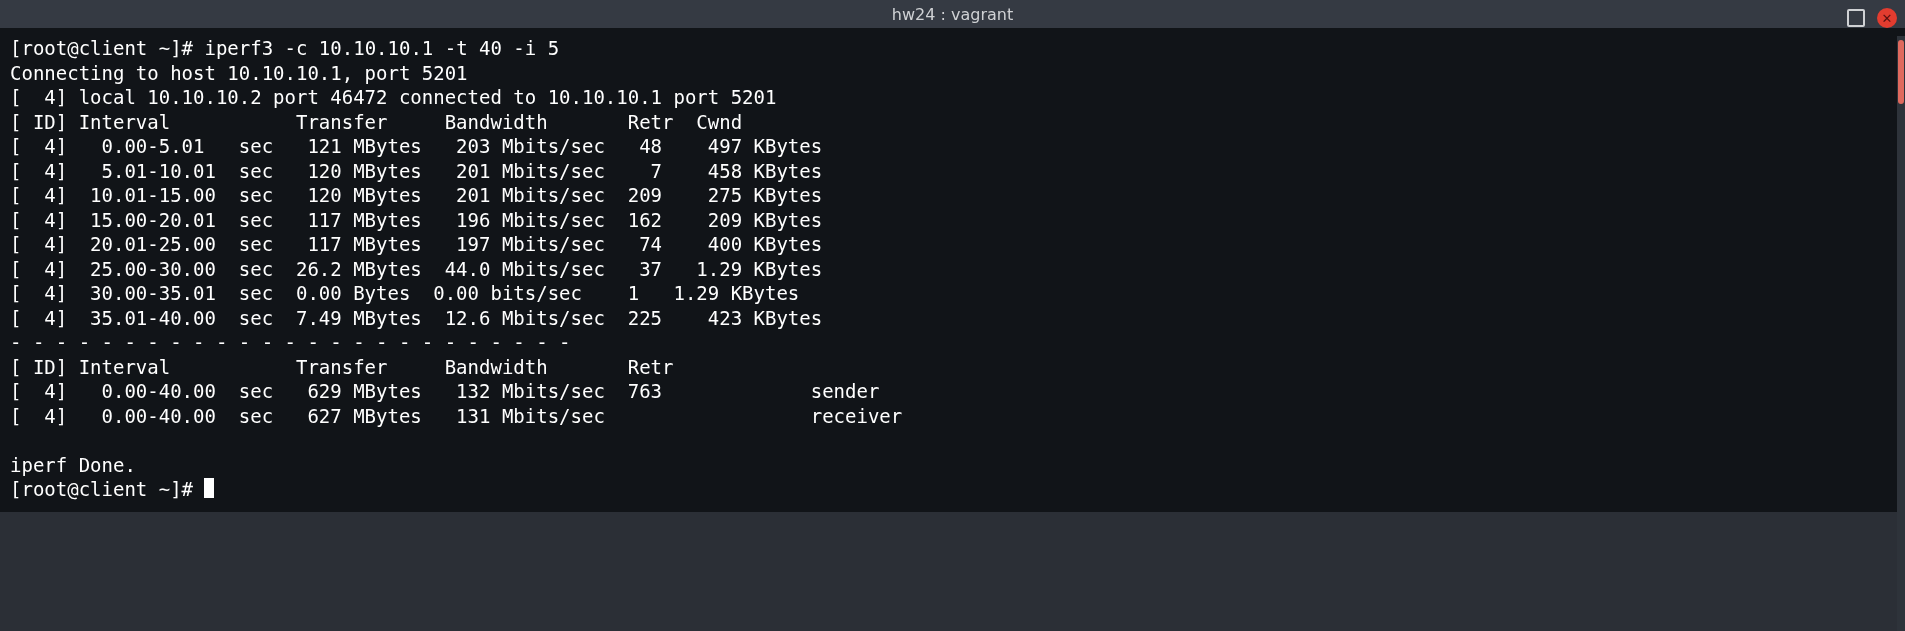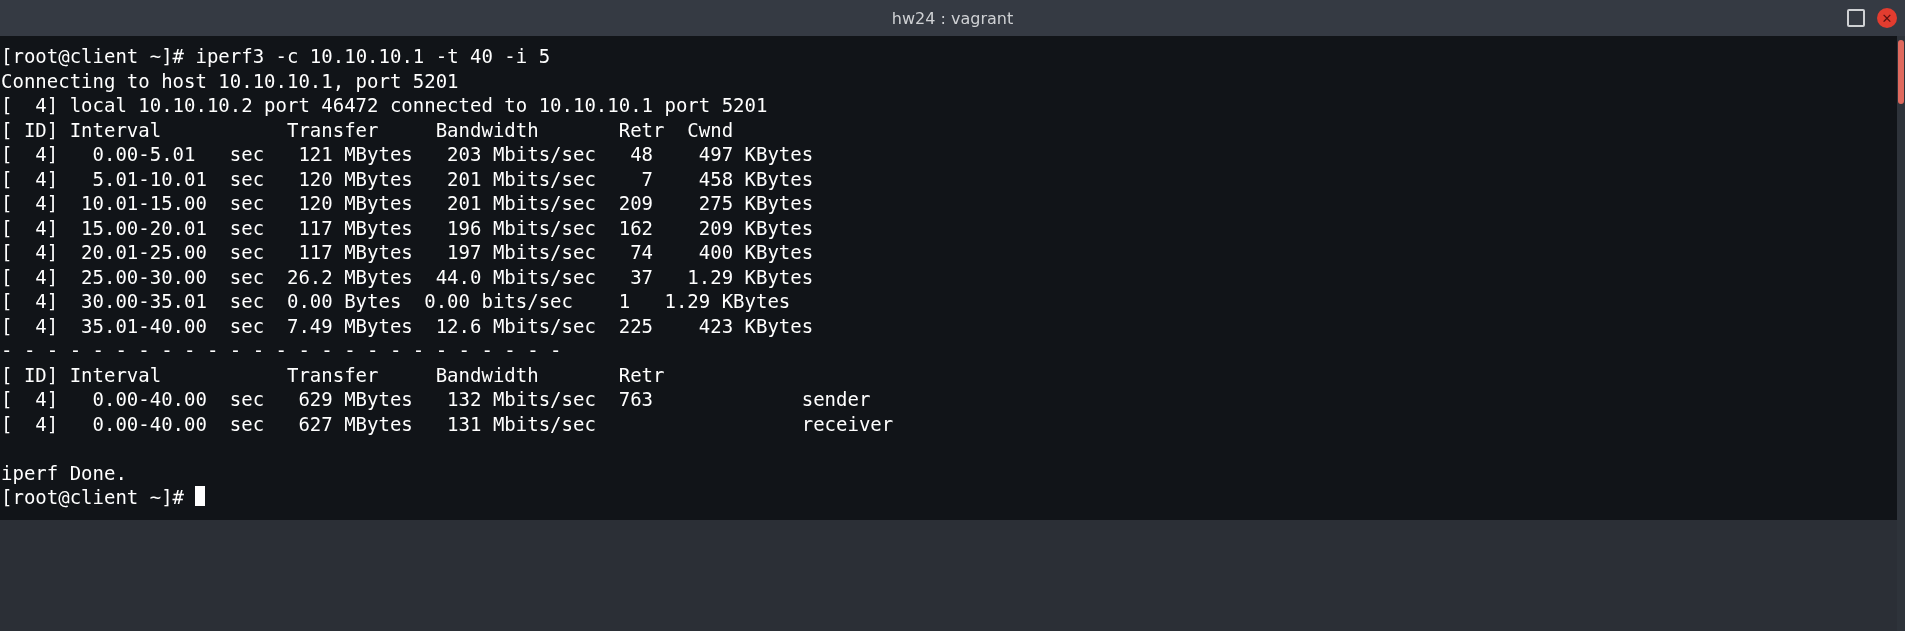--- a/index.html
+++ b/index.html
@@ -5,21 +5,21 @@
   html, body {
     margin: 0;
     padding: 0;
     background: #2b2f36;
     width: 1905px;
     height: 631px;
     overflow: hidden;
     font-family: "DejaVu Sans Mono", "Liberation Mono", Consolas, monospace;
   }
   .titlebar {
-    height: 36px;
+    height: 28px;
     background: #353a43;
     display: flex;
     align-items: center;
     justify-content: center;
     position: relative;
     color: #cfd1d4;
     font-family: "DejaVu Sans", "Segoe UI", Arial, sans-serif;
     font-size: 16px;
   }
   .title-controls {
@@ -47,21 +47,21 @@
     display: inline-flex;
     align-items: center;
     justify-content: center;
     color: #5a1010;
     font-weight: bold;
     font-size: 13px;
     line-height: 1;
   }
   .terminal {
     position: relative;
-    padding: 8px 10px 10px 1px;
+    padding: 8px 10px 10px 10px;
     color: #ffffff;
     font-size: 19px;
     line-height: 24.5px;
     background: #111418;
   }
   .terminal pre {
     margin: 0;
     font-family: inherit;
     white-space: pre;
   }

